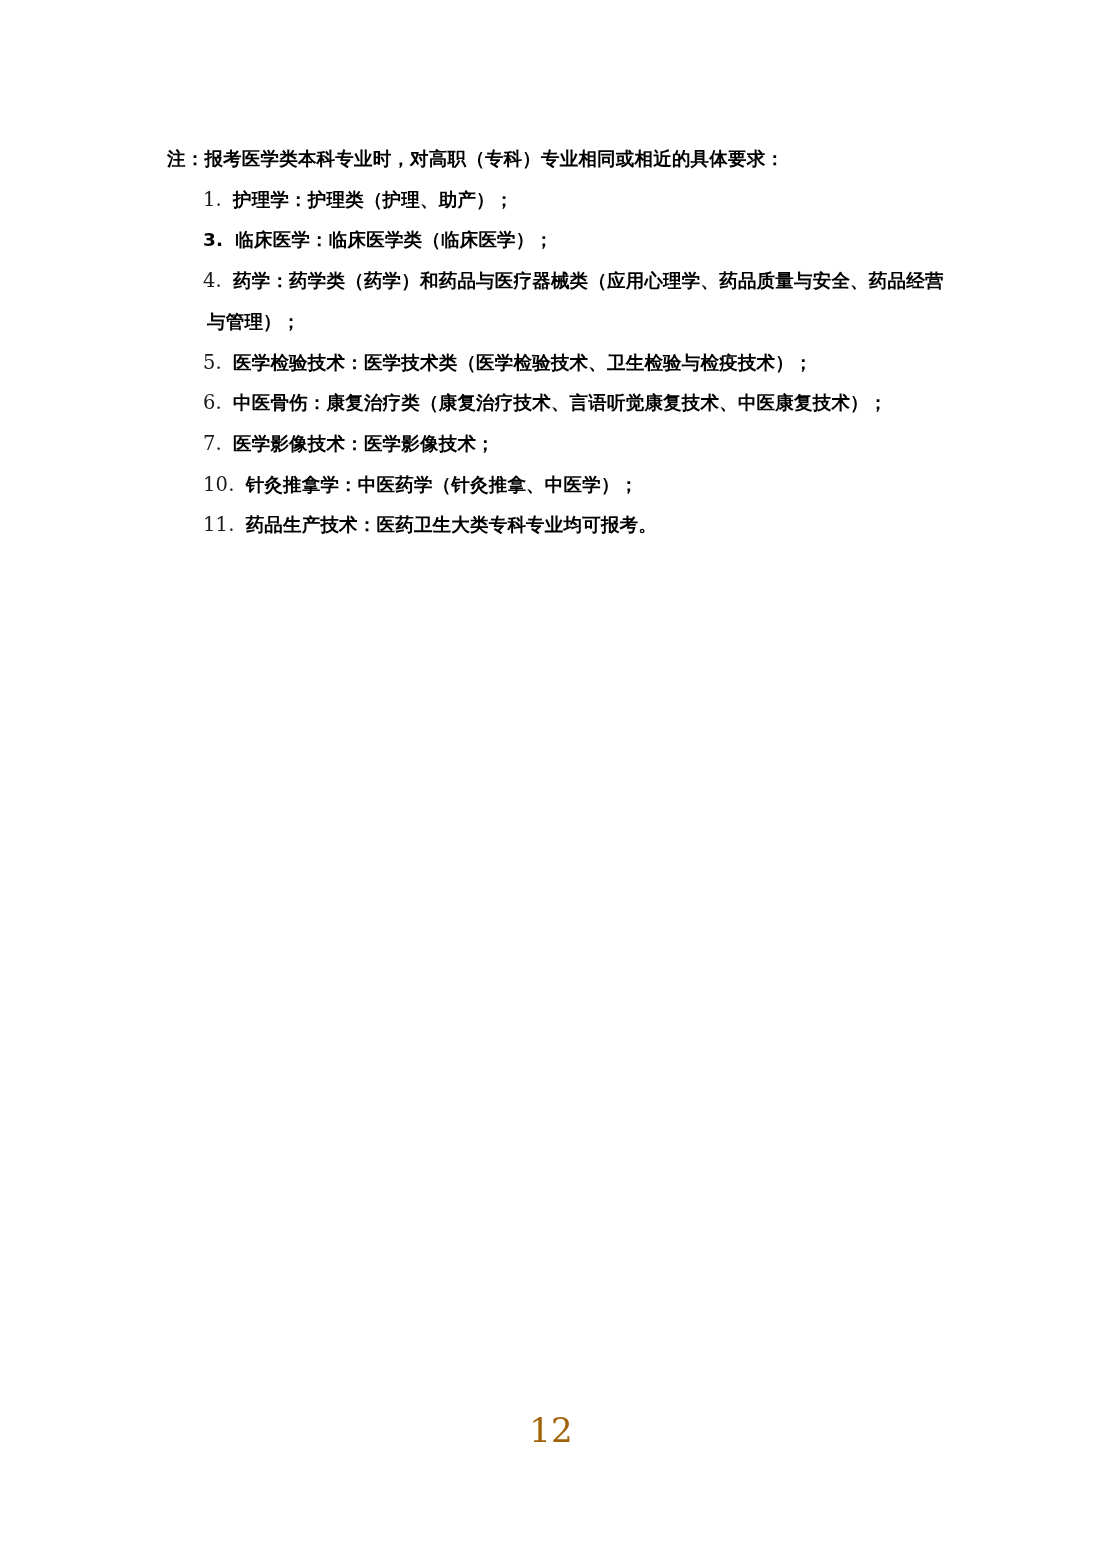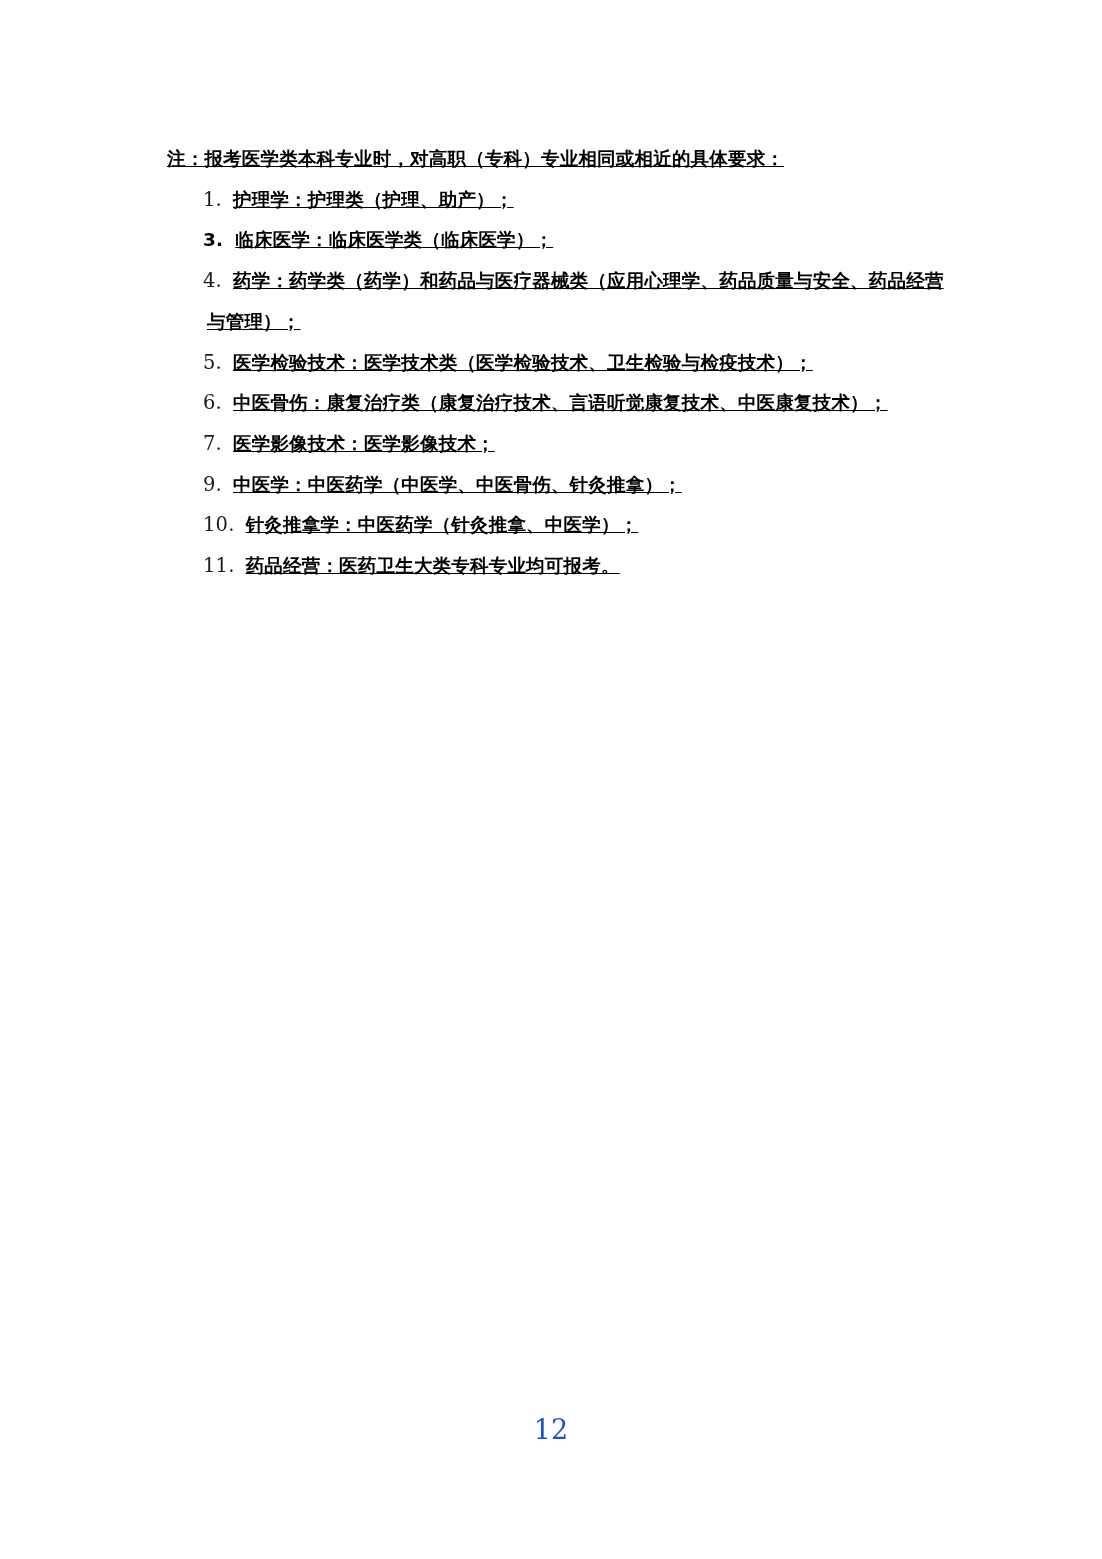--- a/index.html
+++ b/index.html
@@ -21,21 +21,20 @@
     top: 139px;
     width: 800px;
   }
   .line {
     line-height: 40.7px;
     font-size: 18.5px;
     font-weight: bold;
     color: #000000;
     white-space: nowrap;
     letter-spacing: 0.2px;
-    text-decoration: underline;
   }
   .heading {
     padding-left: 0;
   }
   .item {
     padding-left: 36px;
   }
   .cont {
     padding-left: 0;
     margin-left: 40px;
@@ -56,22 +55,22 @@
     margin-right: 12px;
   }
   .page-number {
     position: absolute;
     top: 1413px;
     left: 0;
     width: 100%;
     text-align: center;
     font-family: "DejaVu Serif", "Liberation Serif", serif;
     font-weight: normal;
-    font-size: 27px;
-    color: #1d4ed8;
+    font-size: 34px;
+    color: #a16207;
     line-height: 34px;
   }
 </style>
 </head>
 <body>
 
 <div class="page">
   <div class="content">
 
     <div class="line heading">注：报考医学类本科专业时，对高职（专科）专业相同或相近的具体要求：</div>
@@ -97,28 +96,25 @@
 
     <div class="line item">
       <span class="num">6.</span><span>中医骨伤：康复治疗类（康复治疗技术、言语听觉康复技术、中医康复技术）；</span>
     </div>
 
     <div class="line item">
       <span class="num">7.</span><span>医学影像技术：医学影像技术；</span>
     </div>
 
 
-    <div class="line item">
-      <span class="num">9.</span><span>中医学：中医药学（中医学、中医骨伤、针灸推拿）；</span>
-    </div>
 
     <div class="line item">
       <span class="num">10.</span><span>针灸推拿学：中医药学（针灸推拿、中医学）；</span>
     </div>
 
     <div class="line item">
-      <span class="num">11.</span><span>药品经营：医药卫生大类专科专业均可报考。</span>
+      <span class="num">11.</span><span>药品生产技术：医药卫生大类专科专业均可报考。</span>
     </div>
 
   </div>
 
   <div class="page-number">12</div>
 </div>
 
 </body></html>

